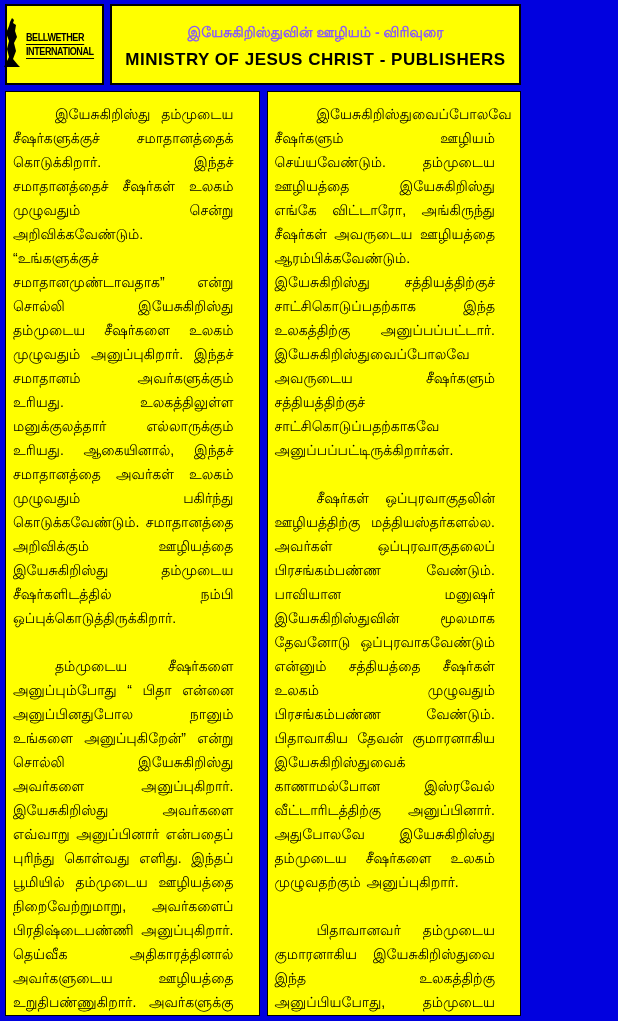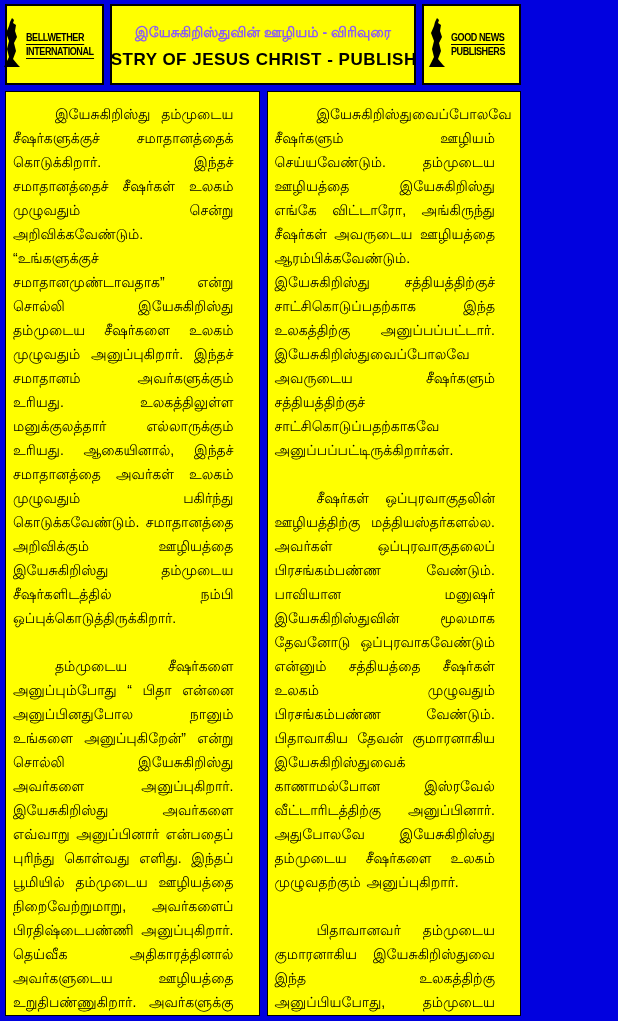--- a/index.html
+++ b/index.html
@@ -120,32 +120,20 @@
         <span class="logo-line underlined">BELLWETHER</span>
         <span class="logo-line underlined">INTERNATIONAL</span>
       </span>
     </div>
 
     <div class="title-box">
       <div class="title-tamil">இயேசுகிறிஸ்துவின் ஊழியம் - விரிவுரை</div>
       <div class="title-english">MINISTRY OF JESUS CHRIST - PUBLISHERS</div>
     </div>
 
-    <div class="logo-box">
-      <span class="logo-figure">
-        <svg width="22" height="52" viewBox="0 0 22 52">
-          <path d="M11 1 L13 3 L12 6 L15 8 L14 14 L16 20 L13 26 L15 34 L12 42 L17 48 L19 50 L3 50 L5 46 L8 40 L6 32 L8 24 L5 16 L8 9 L9 5 Z" fill="#000"></path>
-          <rect x="9" y="6" width="3" height="44" fill="#000"></rect>
-        </svg>
-      </span>
-      <span class="logo-text">
-        <span class="logo-line underlined">GOOD NEWS</span>
-        <span class="logo-line">PUBLISHERS</span>
-      </span>
-    </div>
 
   </div>
 
   <div class="main">
 
     <div class="column">
       <p>இயேசுகிறிஸ்து தம்முடைய சீஷர்களுக்குச் சமாதானத்தைக் கொடுக்கிறார். இந்தச் சமாதானத்தைச் சீஷர்கள் உலகம் முழுவதும் சென்று அறிவிக்கவேண்டும். “உங்களுக்குச் சமாதானமுண்டாவதாக” என்று சொல்லி இயேசுகிறிஸ்து தம்முடைய சீஷர்களை உலகம் முழுவதும் அனுப்புகிறார். இந்தச் சமாதானம் அவர்களுக்கும் உரியது. உலகத்திலுள்ள மனுக்குலத்தார் எல்லாருக்கும் உரியது. ஆகையினால், இந்தச் சமாதானத்தை அவர்கள் உலகம் முழுவதும் பகிர்ந்து கொடுக்கவேண்டும். சமாதானத்தை அறிவிக்கும் ஊழியத்தை இயேசுகிறிஸ்து தம்முடைய சீஷர்களிடத்தில் நம்பி ஒப்புக்கொடுத்திருக்கிறார்.</p>
       <p>தம்முடைய சீஷர்களை அனுப்பும்போது “ பிதா என்னை அனுப்பினதுபோல நானும் உங்களை அனுப்புகிறேன்” என்று சொல்லி இயேசுகிறிஸ்து அவர்களை அனுப்புகிறார். இயேசுகிறிஸ்து அவர்களை எவ்வாறு அனுப்பினார் என்பதைப் புரிந்து கொள்வது எளிது. இந்தப் பூமியில் தம்முடைய ஊழியத்தை நிறைவேற்றுமாறு, அவர்களைப் பிரதிஷ்டைபண்ணி அனுப்புகிறார். தெய்வீக அதிகாரத்தினால் அவர்களுடைய ஊழியத்தை உறுதிபண்ணுகிறார். அவர்களுக்கு தெய்வீக வல்லமையைக் கொடுத்து தம்முடைய ஊழியத்தைச் செய்ய அவர்களைப் பெலப்படுத்துகிறார். ஆகையினால் அவர்கள் அப்போஸ்தலர்கள் என்று அழைக்கப்படுகிறார்கள். “அப்போஸ்தலர்” என்னும் வார்த்தைக்கு “அனுப்பப்பட்டவர்கள்” என்று பொருள். இயேசுகிறிஸ்துவின் சீஷர்கள் அவருடைய அப்போஸ்தலர்கள். அவர்களை இயேசுகிறிஸ்து அனுப்புகிறார்.</p>
 
     </div>

